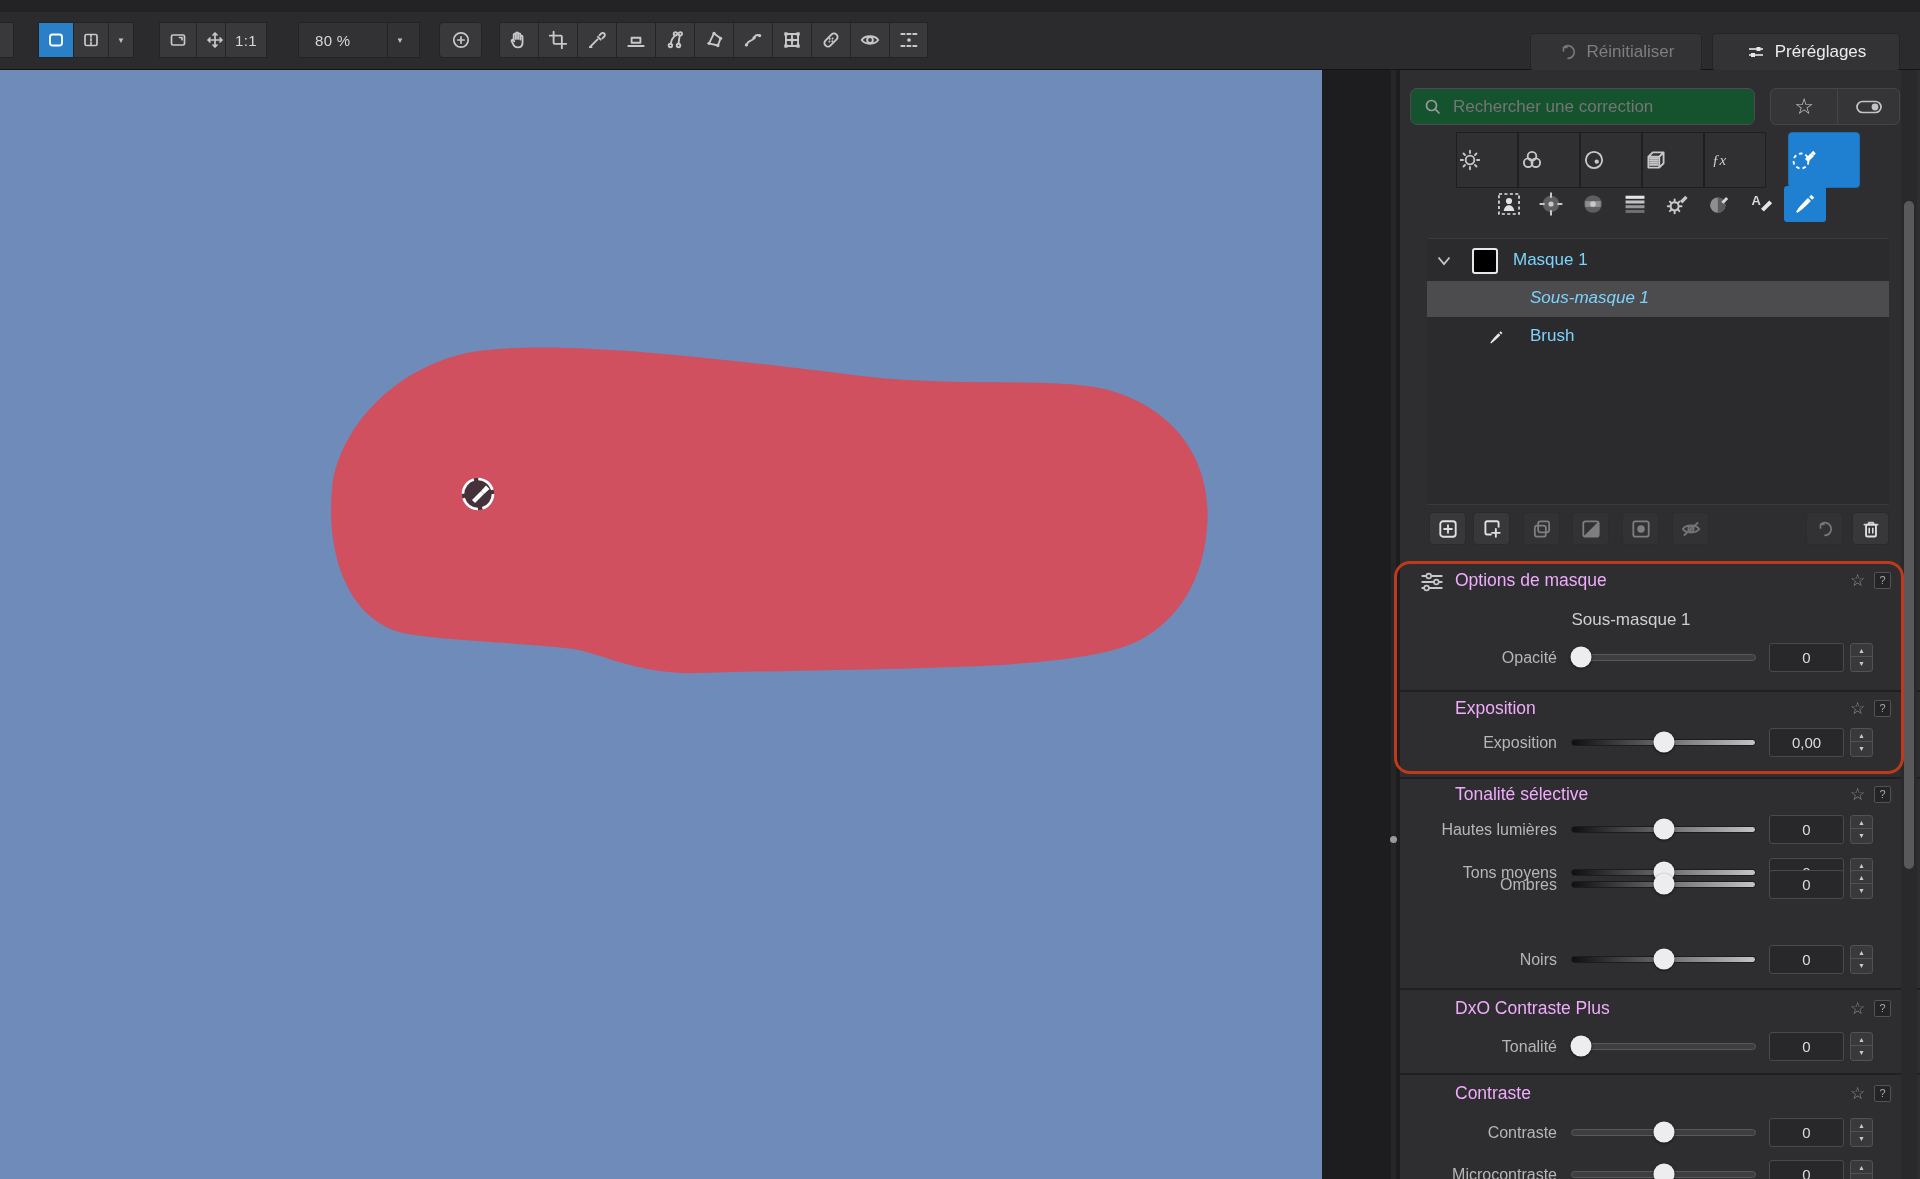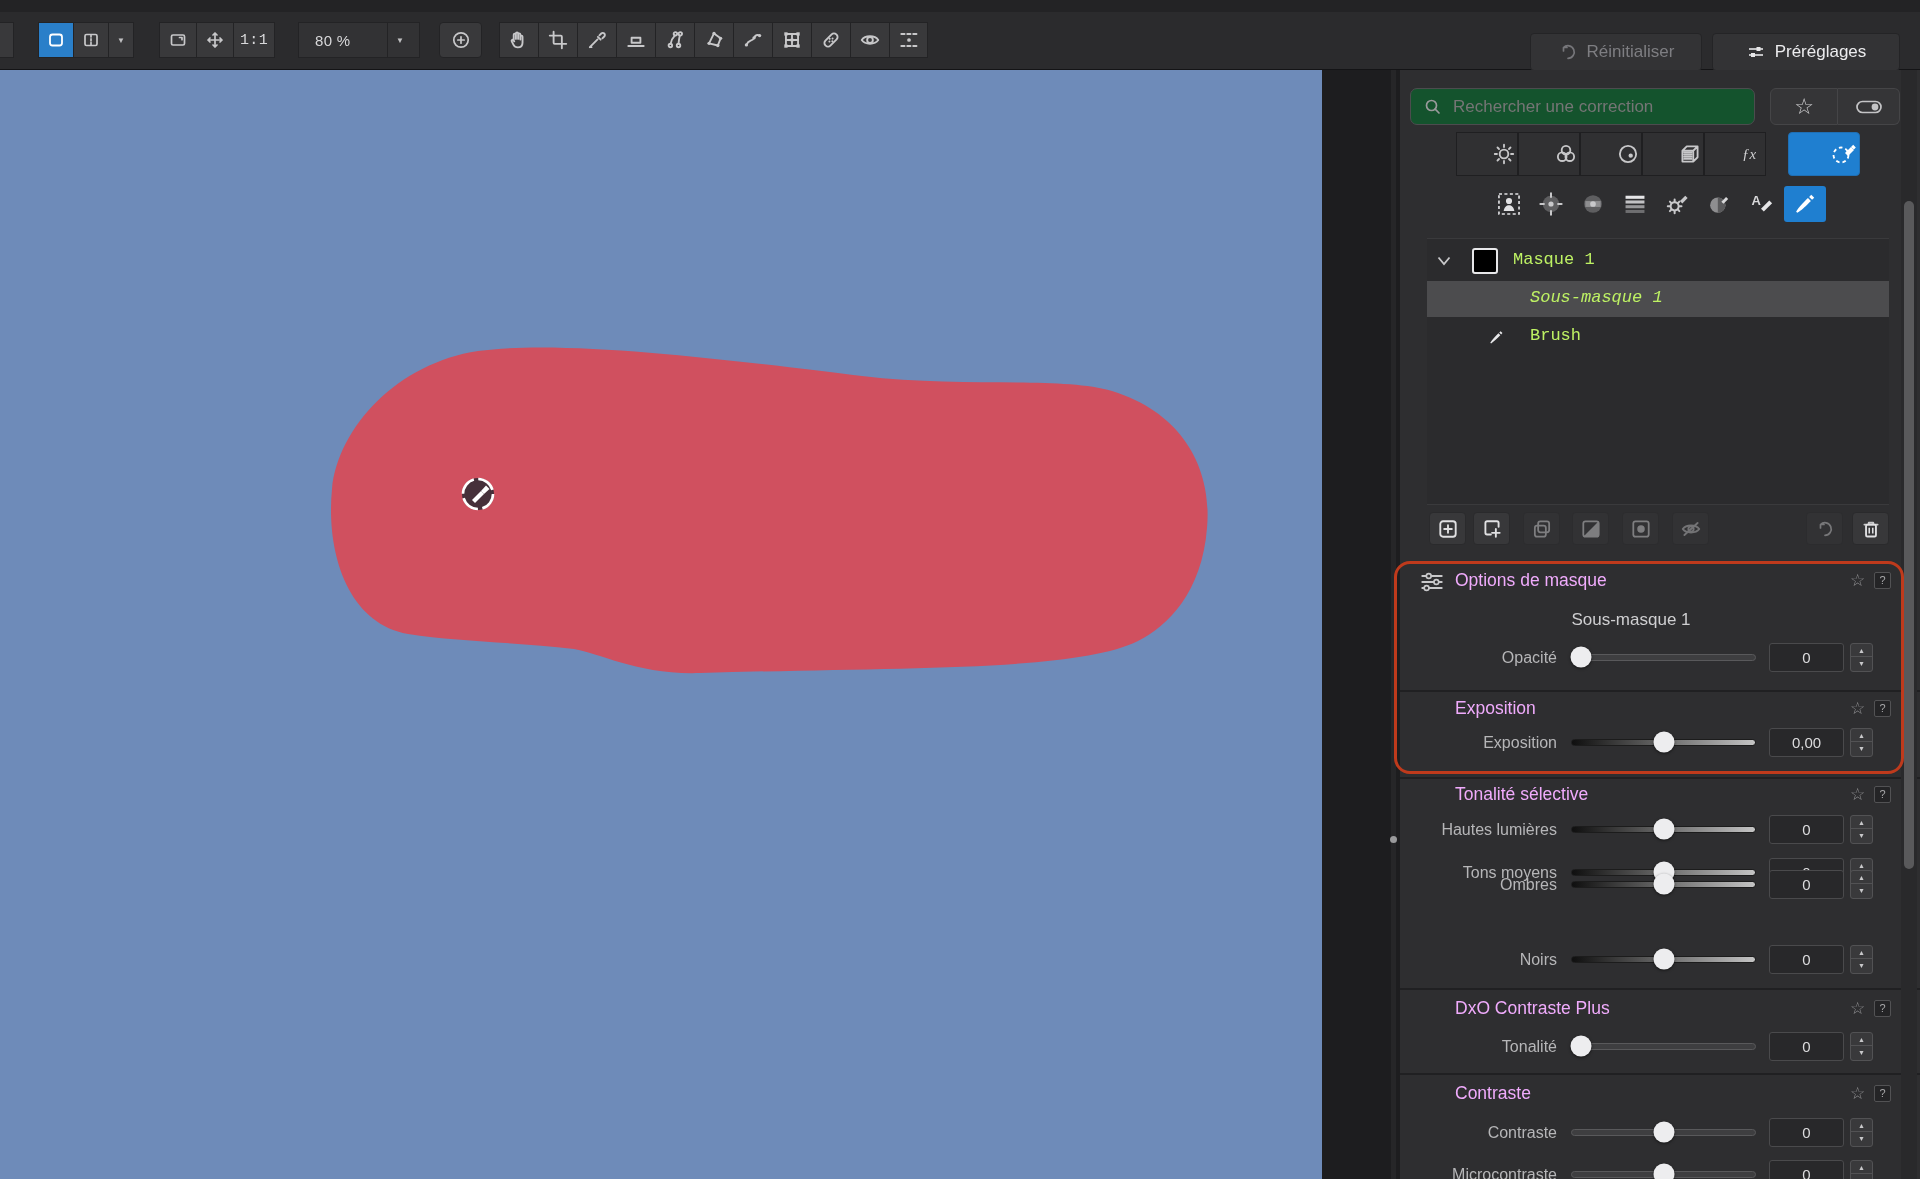--- a/index.html
+++ b/index.html
@@ -33,30 +33,30 @@
 
   
   #panel { position:absolute; left:1400px; top:70px; width:520px; height:1109px;
            background:#2e2e30; overflow:hidden; }
   .searchbox { position:absolute; left:10px; top:18px; width:345px; height:37px; background:#14532d;
                border:1px solid #4c4c4e; border-radius:7px; display:flex; align-items:center; }
   .searchbox input { background:transparent; border:none; outline:none; color:#9c9c9e;
                      font-size:17px; width:280px; font-family:"Liberation Sans",sans-serif; }
   .sq { position:absolute; top:18px; height:37px; background:#353537; border:1px solid #454547;
         display:flex; align-items:center; justify-content:center; }
-  .tab { position:absolute; top:62px; width:62px; height:44px; background:#303032;
-         border:1px solid #1f1f21; display:flex; align-items:center; justify-content:flex-end; }
+  .tab { position:absolute; top:62px; width:62px; height:56px; background:#303032;
+         border:1px solid #1f1f21; display:flex; align-items:center; justify-content:flex-start; }
   .tab.active { background:#1f7fd0; border-color:#1f6fb4; border-radius:4px; }
   .sub { position:absolute; top:116px; width:42px; height:36px; display:flex; align-items:center;
          justify-content:center; }
   .sub.active { background:#1f7fd0; border-radius:3px; }
 
   #masklist { position:absolute; left:27px; top:168px; width:462px; height:267px; background:#2b2b2d;
               border-top:1px solid #3a3a3c; border-bottom:1px solid #3a3a3c; }
-  .mrow { position:absolute; left:0; width:462px; height:36px; color:#bef264; font-size:17px;font-family:Liberation Mono, monospace; }
+  .mrow { position:absolute; left:0; width:462px; height:36px; color:#7dd3fc; font-size:17px; }
   .mrow.sel { background:#4c4c4e; }
   .mthumb { position:absolute; left:45px; top:5px; width:26px; height:26px; background:#000;
             border:2px solid #e8e8ea; border-radius:3px; }
   .mlabel { position:absolute; top:7px; }
 
   .mbtn { position:absolute; top:442px; width:37px; height:33px; background:#38383a;
           border:1px solid #2a2a2c; border-radius:4px; display:flex; align-items:center;
           justify-content:center; }
   .mbtn.dim { opacity:.45; }
 
@@ -128,21 +128,21 @@
       <svg width="20" height="20" viewBox="0 0 20 20">
         <rect class="ic" x="3.5" y="5" width="13" height="10" rx="1.5"></rect>
         <path class="ic" d="M14 7.5h-2.5M14 7.5v2.2"></path>
       </svg>
     </div>
     <div class="tb joinL" style="left:196px;width:37px;">
       <svg width="20" height="20" viewBox="0 0 20 20">
         <path class="ic" d="M10 3v14M3 10h14M8 5l2-2 2 2M8 15l2 2 2-2M5 8l-2 2 2 2M15 8l2 2-2 2"></path>
       </svg>
     </div>
-    <div class="tb" style="left:233px;width:42px;font-family:Liberation Mono, monospace;">
+    <div class="tb" style="left:225px;width:42px;">
       <span class="tbtxt">1:1</span>
     </div>
 
     <div class="combo" style="left:298px;width:122px;">
       <span class="tbtxt" style="padding-left:16px;width:88px;">80 %</span>
       <span class="arrowglyph" style="border-left:1px solid #232325;height:100%;display:flex;align-items:center;padding:0 8px;">▼</span>
     </div>
 
     <div class="tb round" style="left:439px;width:43px;">
       <svg width="22" height="22" viewBox="0 0 22 22">

